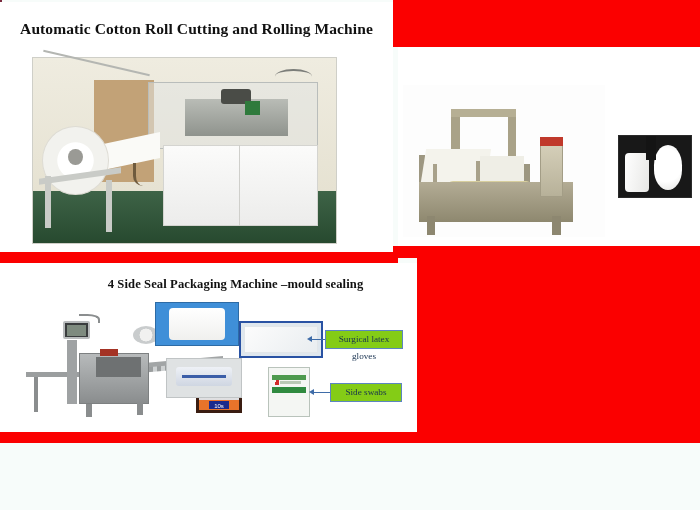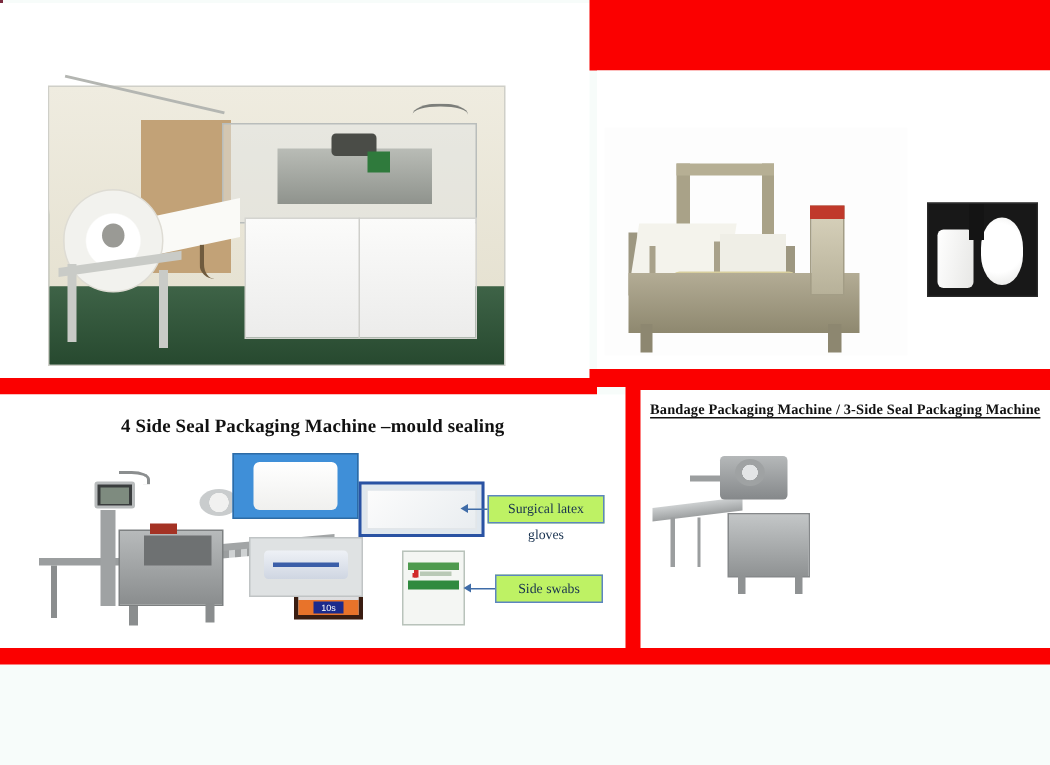--- a/index.html
+++ b/index.html
@@ -49,21 +49,21 @@
     position: absolute; left: 220px; top: 88px; width: 74px; height: 63px;
     background: #1d1d1d;
     border: 1px solid #2a2a2a;
   }
   #redbar-tr-bottom { left: 393px; top: 246px; width: 307px; height: 12px; }
 
   
   #redbar-mid-left { left: 0; top: 252px; width: 398px; height: 11px; }
 
   
-  #panel-bl { left: 0; top: 263px; width: 417px; height: 170px; }
+  #panel-bl { left: 0; top: 263px; width: 417px; height: 170px; padding-left: 27px; }
   #title-bl { top: 14px; font-size: 12.6px; }
   #photo-4side {
     position: absolute; left: 22px; top: 42px; width: 205px; height: 115px;
     background: #ffffff;
   }
 
   
   #prod-gloves {
     position: absolute; left: 239px; top: 321px; width: 84px; height: 37px;
     background: #dfe7ee; border: 2px solid #2952a3;
@@ -73,21 +73,21 @@
     background: #f1f1ef; border: 3px solid #3a1d11;
   }
   #prod-gauze {
     position: absolute; left: 268px; top: 367px; width: 42px; height: 50px;
     background: #f4f6f3; border: 1px solid #b9c3bb;
   }
 
   
   .callout {
     position: absolute;
-    background: #bef264;
+    background: #84cc16;
     border: 1.3px solid #5c85c0;
     font-family: "Liberation Serif", serif;
     font-size: 9.2px;
     color: #17314f;
     text-align: center;
     line-height: 17px;
     height: 19px;
   }
   #callout-gloves { left: 325px; top: 330px; width: 78px; }
   #callout-gauze  { left: 330px; top: 383px; width: 72px; }
@@ -228,20 +228,21 @@
   .gp-line { position:absolute; left:20%; top:42%; width:60%; height:3px; background:#3b5ea8; }
 </style>
 </head>
 <body>
 
 <div id="page">
 
   <div id="edge-left"></div>
 
   <div class="panel" id="panel-tl">
+    <div class="panel-title" id="title-tl">Automatic Cotton Roll Cutting and Rolling Machine</div>
 
     <div id="photo-cotton">
       <div class="ph c-wall"></div>
       <div class="ph c-floor"></div>
       <div class="ph c-carton"></div>
       <div class="ph c-pipe"></div>
       <div class="ph c-arm"></div>
       <div class="ph c-frame"></div>
       <div class="ph c-mech"></div>
       <div class="ph c-mech2"></div>
@@ -337,36 +338,20 @@
   <div class="arrowhead" id="arrow-gloves"></div>
   <div class="leader" id="leader-gloves"></div>
   <div class="callout" id="callout-gloves">Surgical latex gloves</div>
 
   <div class="arrowhead" id="arrow-gauze"></div>
   <div class="leader" id="leader-gauze"></div>
   <div class="callout" id="callout-gauze">Side swabs</div>
 
   <div id="redframe-br"></div>
 
-  <div class="panel" id="panel-br">
-    <div class="panel-title" id="title-br">Bandage Packaging Machine / 3-Side Seal Packaging Machine</div>
-
-    <div id="photo-bandage">
-      <div class="ph b-bg"></div>
-      <div class="ph b-conv"></div>
-      <div class="ph b-rod"></div>
-      <div class="ph b-leg1"></div>
-      <div class="ph b-leg2"></div>
-      <div class="ph b-head"></div>
-      <div class="ph b-drum"></div>
-      <div class="ph b-body"></div>
-      <div class="ph b-foot1"></div>
-      <div class="ph b-foot2"></div>
-    </div>
-  </div>
 
   <div id="prod-bluepack">
     <div class="bp-in"></div>
   </div>
 
   <div id="prod-graypack">
     <div class="gp-in"></div>
     <div class="gp-line"></div>
   </div>
 

